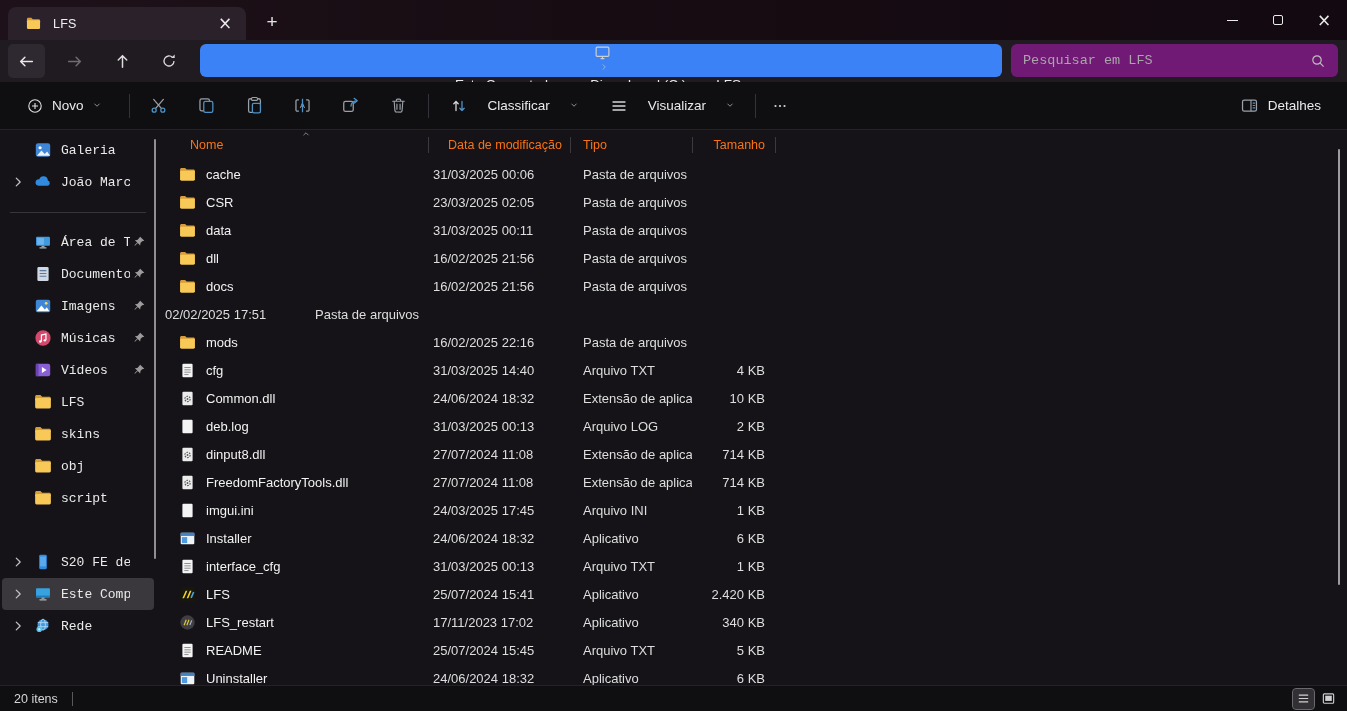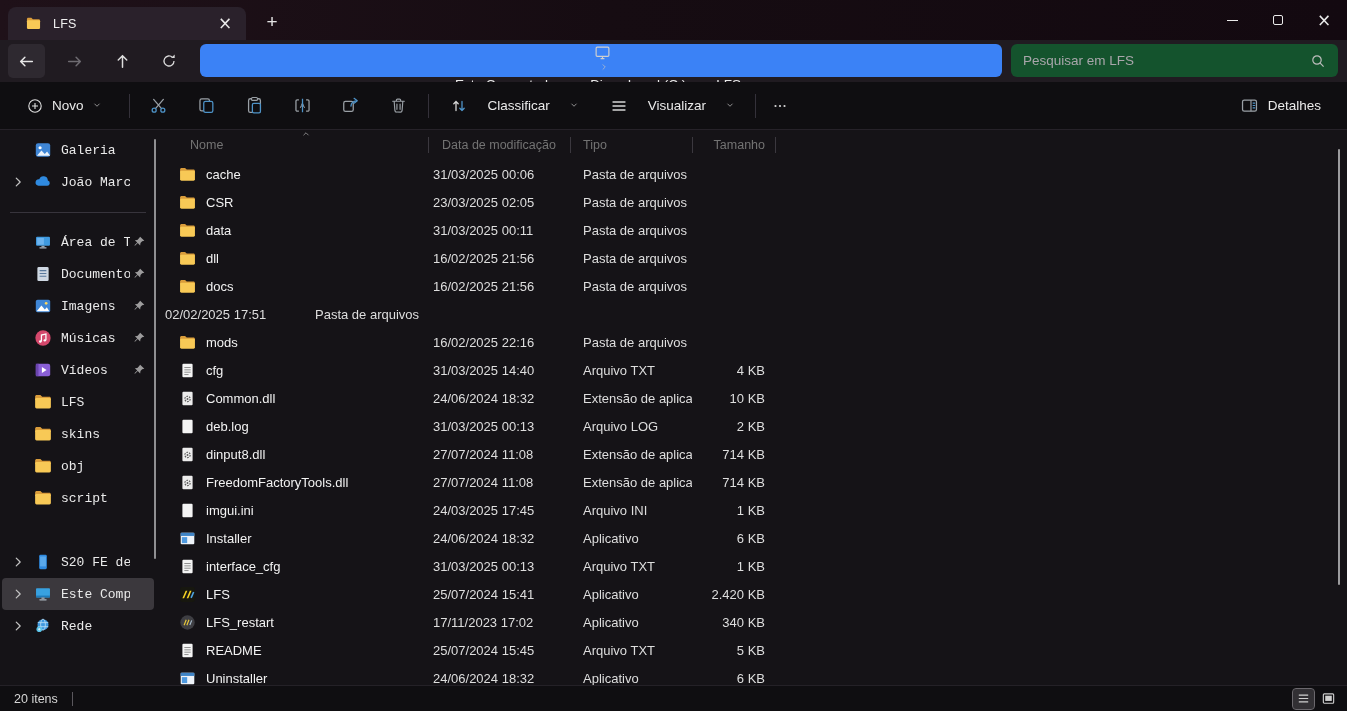--- a/index.html
+++ b/index.html
@@ -37,21 +37,21 @@
   .nav-back { left:8px; background:#2e2930; }
   .nav-fwd  { left:56px; }
   .nav-up   { left:104px; }
   .nav-refresh { left:150px; }
   .breadcrumb-bar { position:absolute; left:200px; top:4px; width:802px; height:33px;
     background:#3b82f6; border-radius:6px; display:flex; align-items:center;
     padding:0 6px 0 12px; font-size:13.5px; color:#e9e9e9;flex-direction:column; }
   .crumb { padding:4px 9px; border-radius:4px; white-space:nowrap; }
   .crumb-chev { padding:0 2px; }
   .search-bar { position:absolute; left:1011px; top:4px; width:327px; height:33px;
-    background:#14532d; border-radius:6px; display:flex; align-items:center; padding:0 12px; }
+    background:#701a75; border-radius:6px; display:flex; align-items:center; padding:0 12px;font-family:Liberation Mono, monospace; }
   .search-bar input { flex:1; background:transparent; border:none; outline:none;
     color:#cfcfcf; font-size:13.5px; font-family:inherit; }
   .search-bar input::placeholder { color:#a9a6ab; }
 
   
   .toolbar { position:relative; display:flex; align-items:center; height:48px;
     background:#0f0e11; border-bottom:1px solid #262229; padding:0 16px; }
   .tb-new { display:flex; align-items:center; gap:9px; padding:7px 11px; border-radius:5px;
     font-size:13.5px; color:#eaeaea; margin-right:12px; }
   .tb-sep { width:1px; height:24px; background:#34313a; margin:0 5px; }
@@ -77,23 +77,23 @@
   .sb-label { margin-left:26px; white-space:nowrap; overflow:hidden;font-family:Liberation Mono, monospace; }
   .sb-pin { position:absolute; right:8px; top:9px; width:14px; height:14px; opacity:.85; }
   .sb-divider { height:1px; background:#37343c; margin:14px 14px 13px 10px; }
   .sb-spacer { height:32px; }
   .sb-scroll { position:absolute; left:154px; top:9px; width:2px; height:420px;
     background:#8f8f92; border-radius:2px; }
 
   
   .filearea { position:relative; flex:1; overflow:hidden; }
   .list-header { position:relative; display:flex; height:30px; align-items:center;
-    font-size:12.5px; color:#737373; }
+    font-size:12.5px; color:#f97316; }
   .h-name { width:268px; padding-left:30px; }
-  .h-date { width:142px; padding-left:14px; }
+  .h-date { width:142px; padding-left:20px; }
   .h-type { width:122px; padding-left:13px; }
   .h-size { width:83px; text-align:right; padding-right:10px; }
   .h-sep { position:absolute; top:7px; width:1px; height:16px; background:#3b383f; }
   .sort-caret { position:absolute; left:141px; top:0px; width:10px; height:8px; }
   .rows { position:relative; }
   .frow { display:flex; height:28px; align-items:center; font-size:13px; }
   .c-name { width:268px; display:flex; align-items:center; gap:10px; padding-left:19px;
     color:#f2f2f2; white-space:nowrap; overflow:hidden; }
   .c-name .ic { width:17px; height:17px; }
   .c-date { width:142px; padding-left:5px; color:#dedede; }

